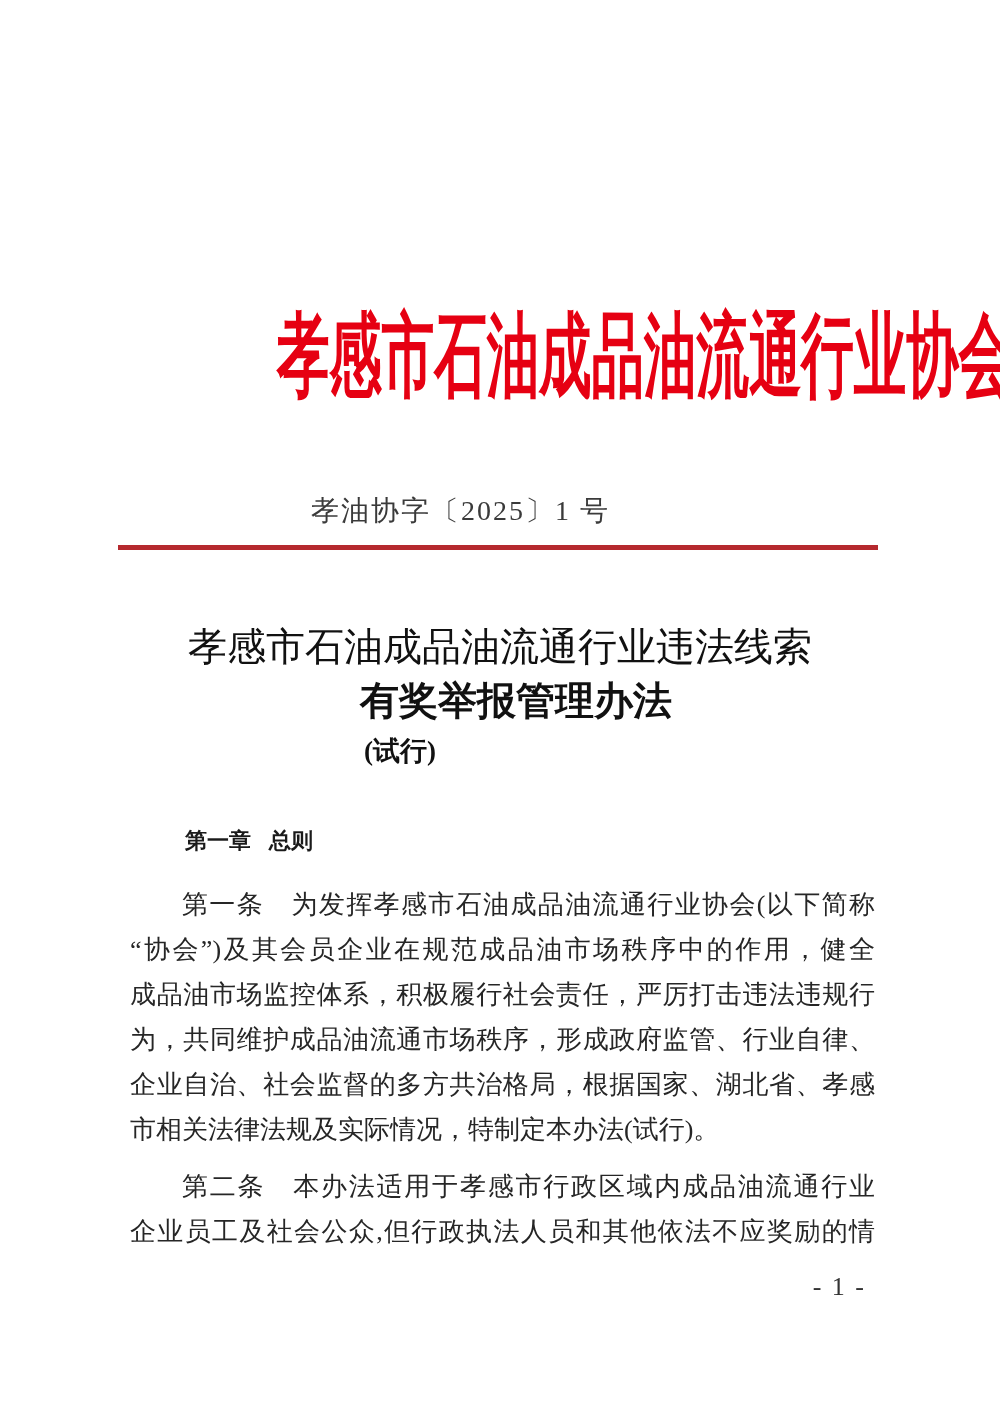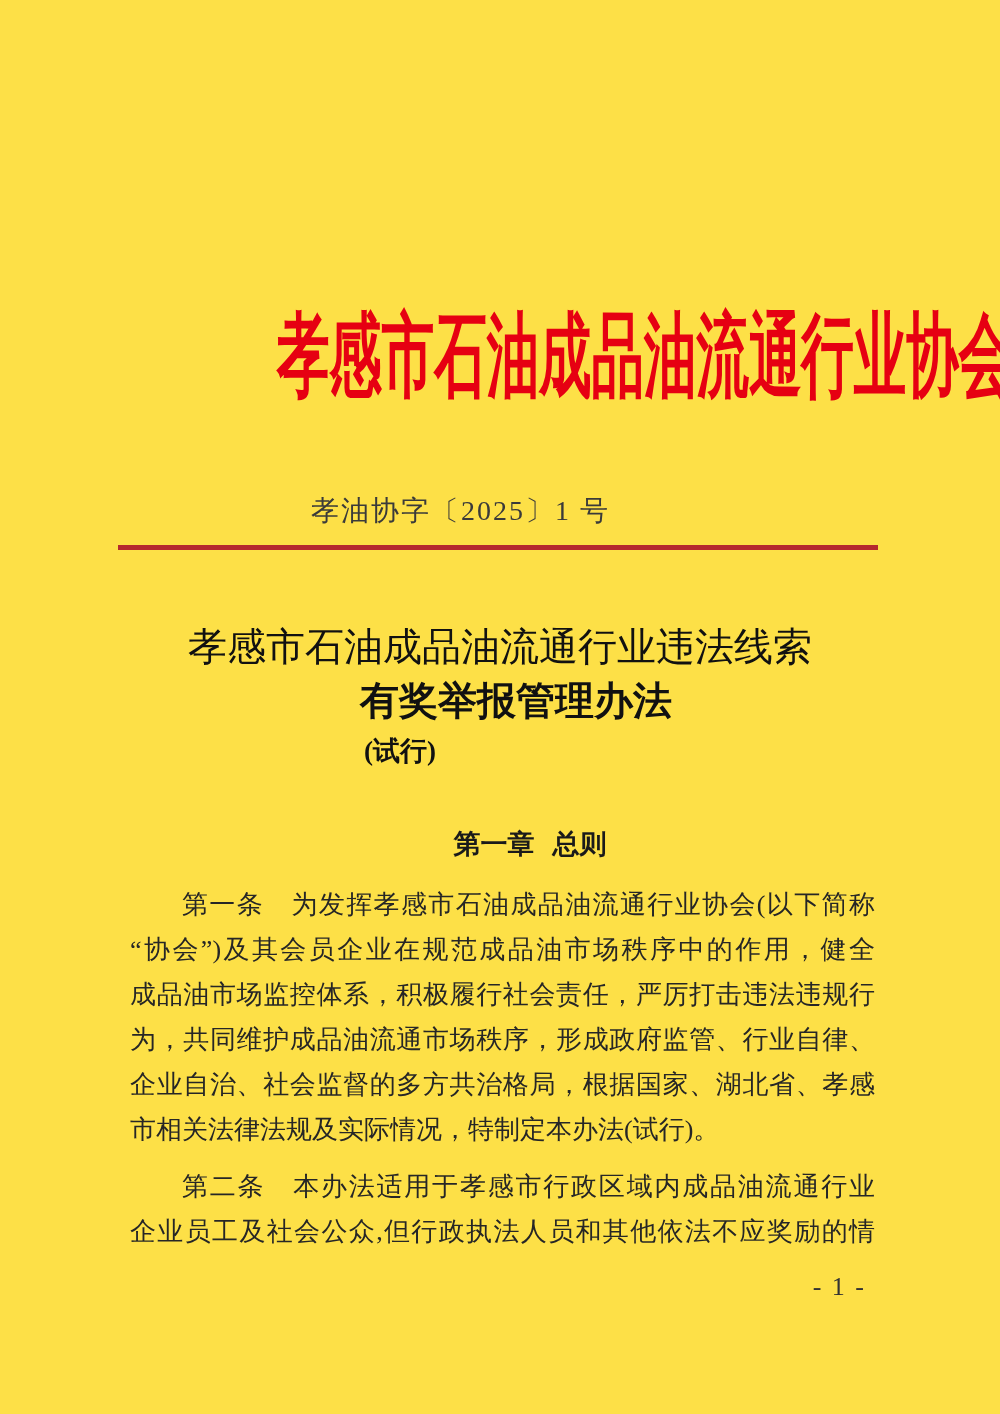--- a/index.html
+++ b/index.html
@@ -1,20 +1,20 @@
 <!DOCTYPE html>
 <html><head>
 <meta charset="utf-8">
 <style>
   html,body { margin:0; padding:0; background:#e9e9e9; }
   .page {
     position:relative;
     width:1000px; height:1414px;
     margin:0 auto;
-    background:#fde047;
+    background:#ffffff;
     overflow:hidden;
     font-family:"Liberation Serif","DejaVu Serif",serif;
   }
 
   
   .org-title {
     position:absolute; top:306px; left:0; width:1000px;
     text-align:center; white-space:nowrap;
   }
   .org-title .stretch {
@@ -57,21 +57,21 @@
     position:absolute; top:733px; left:0; width:800px;
     text-align:center; font-size:27px; font-weight:bold;
     color:#111111;
   }
 
   
   .chapter {
     position:absolute; top:826px; left:130px; width:745px;
     box-sizing:border-box; padding-left:55px;
     font-family:"Liberation Sans","DejaVu Sans",sans-serif;
-    font-size:27px; font-weight:bold; color:#1a1a1a;text-align:center;
+    font-size:22px; font-weight:bold; color:#1a1a1a;
   }
   .chapter .chapter-name { margin-left:18px; }
 
   
   .body-text {
     position:absolute; top:870px; left:130px; width:745px;
     font-size:26px; line-height:45px; color:#262626;
   }
   .line {
     height:45px;

